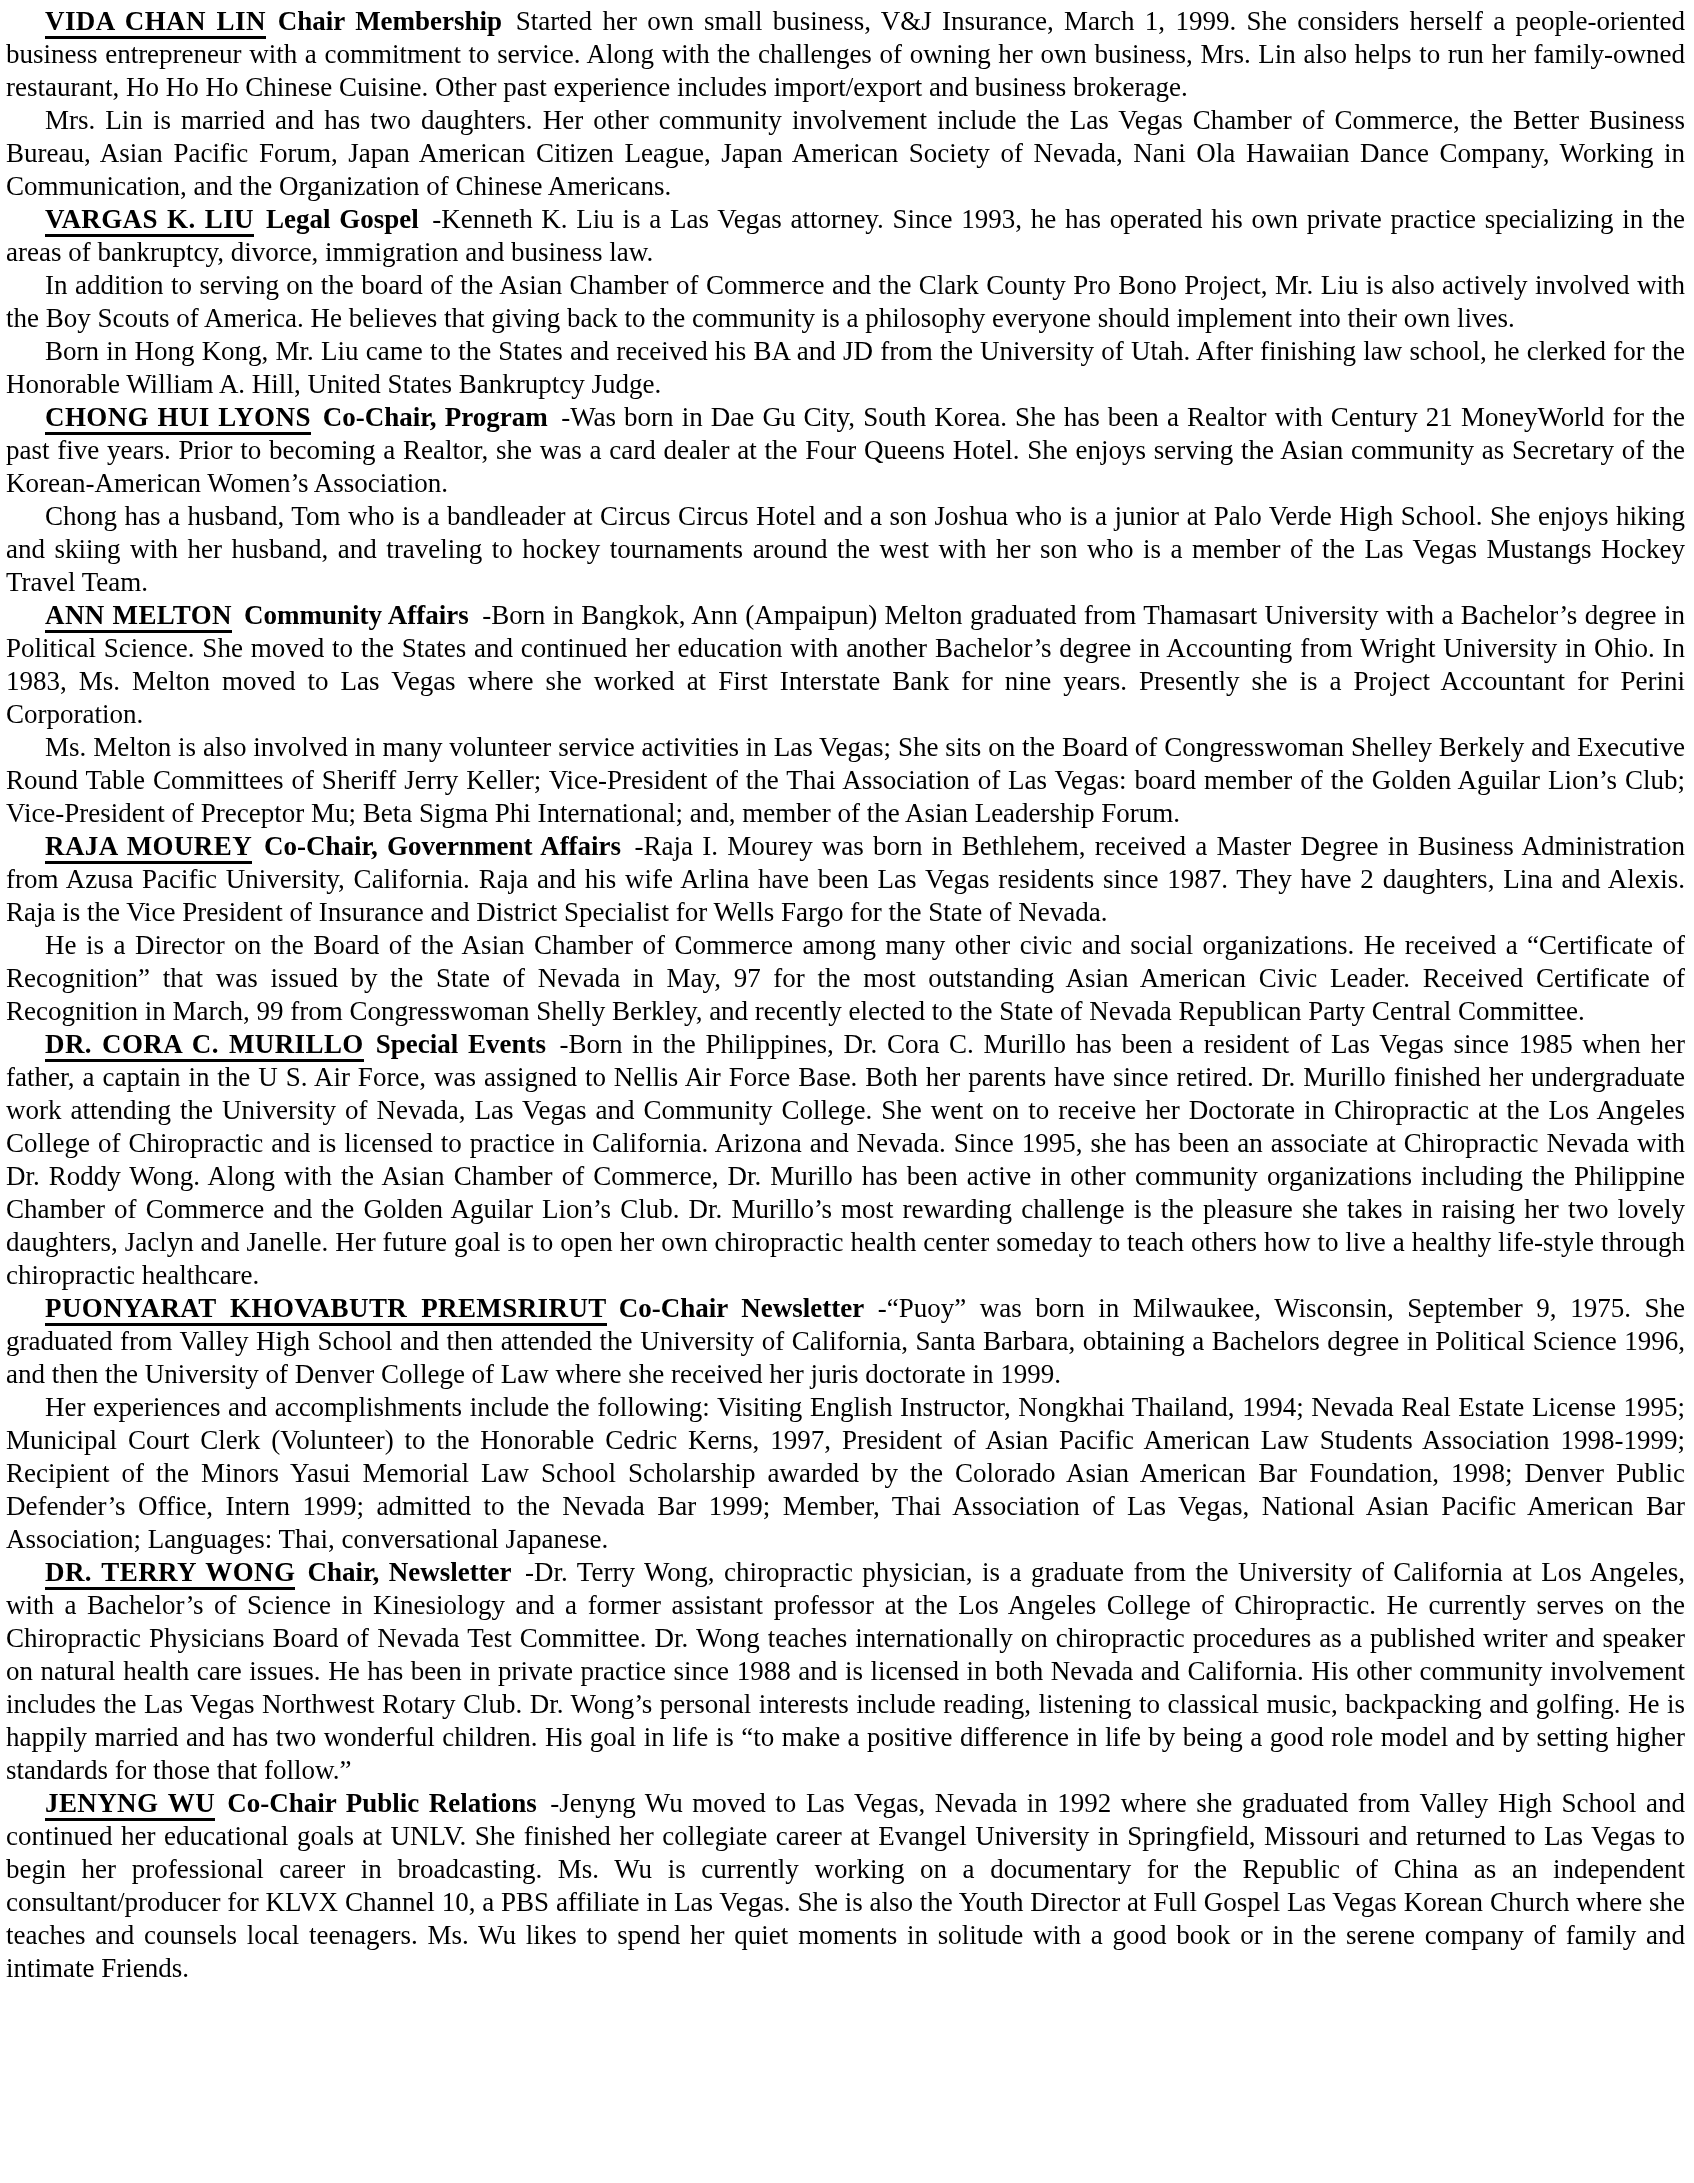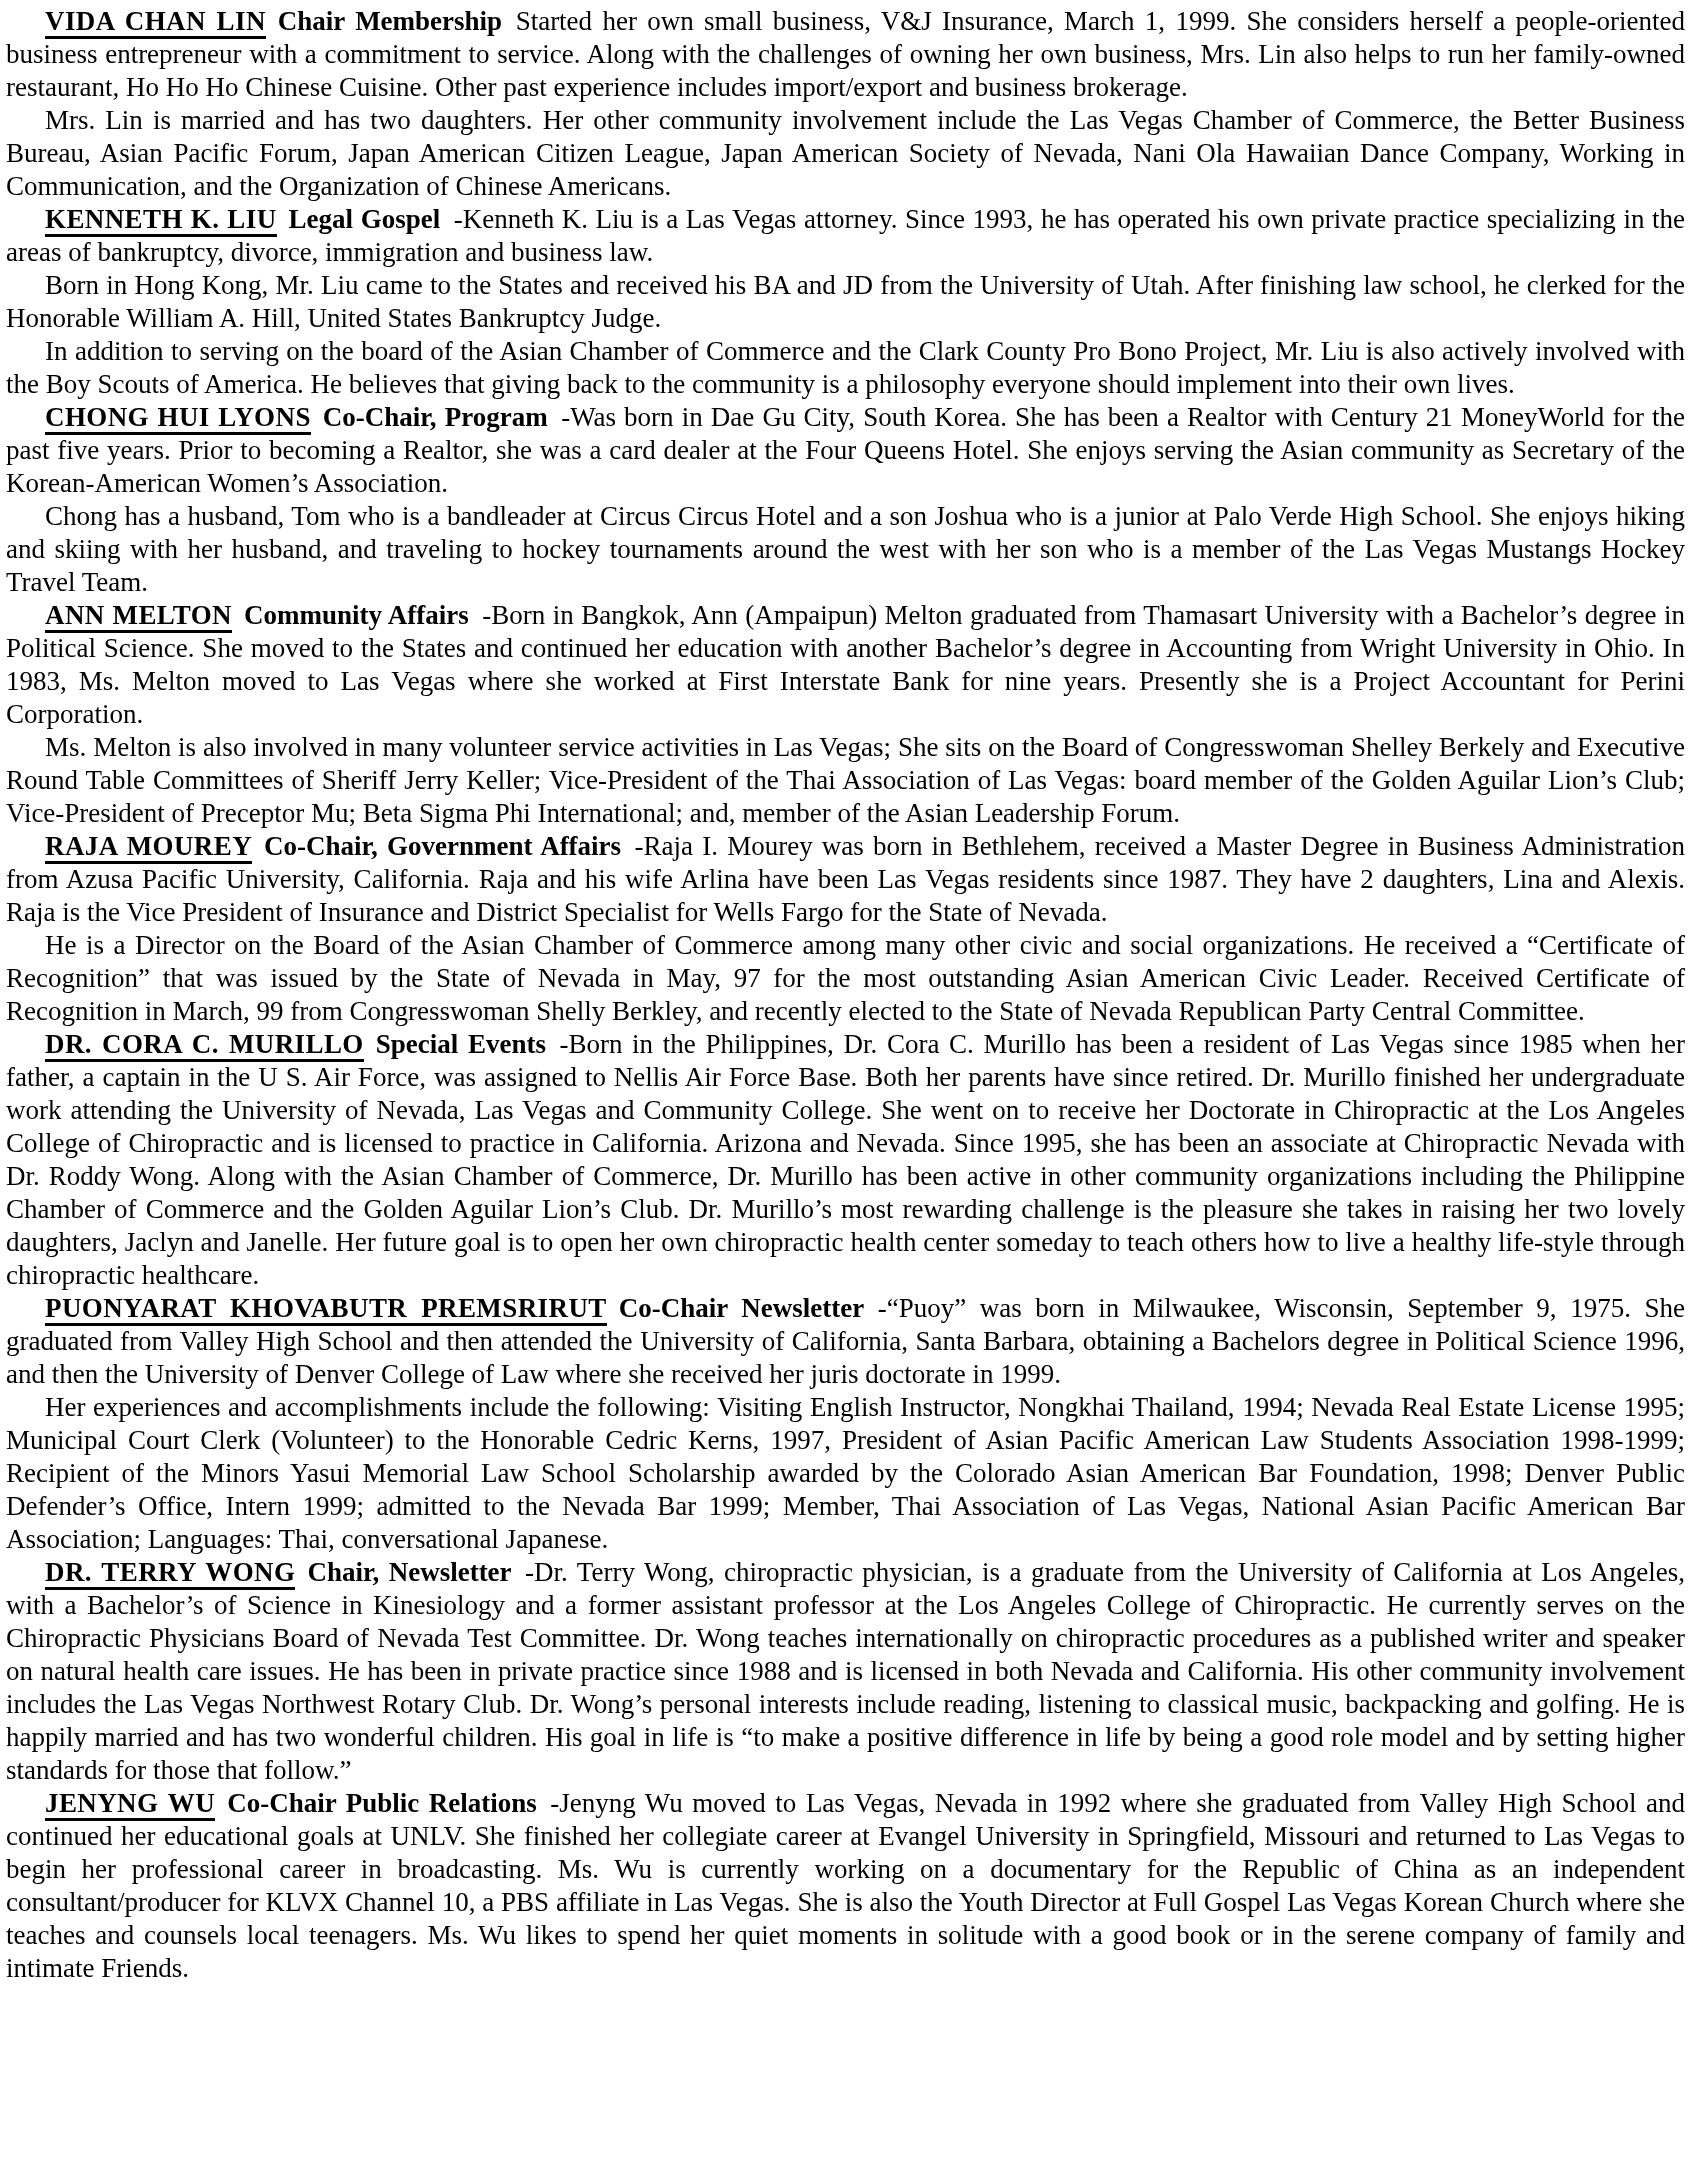--- a/index.html
+++ b/index.html
@@ -47,25 +47,25 @@
   }
 </style>
 </head>
 <body>
 
 <div class="page" id="doc">
   <p class="para"><span class="bio-name">VIDA CHAN LIN</span><span class="bio-title">Chair Membership</span><span class="bio-body">Started her own small business, V&amp;J Insurance, March 1, 1999. She considers herself a people-oriented business entrepreneur with a commitment to service. Along with the challenges of owning her own business, Mrs. Lin also helps to run her family-owned restaurant, Ho Ho Ho Chinese Cuisine. Other past experience includes import/export and business brokerage.</span></p>
 
   <p class="para"><span class="bio-body">Mrs. Lin is married and has two daughters. Her other community involvement include the Las Vegas Chamber of Commerce, the Better Business Bureau, Asian Pacific Forum, Japan American Citizen League, Japan American Society of Nevada, Nani Ola Hawaiian Dance Company, Working in Communication, and the Organization of Chinese Americans.</span></p>
 
-  <p class="para"><span class="bio-name">KENNETH K. LIU</span><span class="bio-title">Legal Gospel</span><span class="bio-body">-Kenneth K. Liu is a Las Vegas attorney. Since 1993, he has operated his own private practice specializing in the areas of bankruptcy, divorce, immigration and business law.</span></p>
+  <p class="para"><span class="bio-name">VARGAS K. LIU</span><span class="bio-title">Legal Gospel</span><span class="bio-body">-Kenneth K. Liu is a Las Vegas attorney. Since 1993, he has operated his own private practice specializing in the areas of bankruptcy, divorce, immigration and business law.</span></p>
+
+  <p class="para"><span class="bio-body">In addition to serving on the board of the Asian Chamber of Commerce and the Clark County Pro Bono Project, Mr. Liu is also actively involved with the Boy Scouts of America. He believes that giving back to the community is a philosophy everyone should implement into their own lives.</span></p>
 
   <p class="para"><span class="bio-body">Born in Hong Kong, Mr. Liu came to the States and received his BA and JD from the University of Utah. After finishing law school, he clerked for the Honorable William A. Hill, United States Bankruptcy Judge.</span></p>
-
-  <p class="para"><span class="bio-body">In addition to serving on the board of the Asian Chamber of Commerce and the Clark County Pro Bono Project, Mr. Liu is also actively involved with the Boy Scouts of America. He believes that giving back to the community is a philosophy everyone should implement into their own lives.</span></p>
 
   <p class="para"><span class="bio-name">CHONG HUI LYONS</span><span class="bio-title">Co-Chair, Program</span><span class="bio-body">-Was born in Dae Gu City, South Korea. She has been a Realtor with Century 21 MoneyWorld for the past five years. Prior to becoming a Realtor, she was a card dealer at the Four Queens Hotel. She enjoys serving the Asian community as Secretary of the Korean-American Women’s Association.</span></p>
 
   <p class="para"><span class="bio-body">Chong has a husband, Tom who is a bandleader at Circus Circus Hotel and a son Joshua who is a junior at Palo Verde High School. She enjoys hiking and skiing with her husband, and traveling to hockey tournaments around the west with her son who is a member of the Las Vegas Mustangs Hockey Travel Team.</span></p>
 
   <p class="para"><span class="bio-name">ANN MELTON</span><span class="bio-title">Community Affairs</span><span class="bio-body">-Born in Bangkok, Ann (Ampaipun) Melton graduated from Thamasart University with a Bachelor’s degree in Political Science. She moved to the States and continued her education with another Bachelor’s degree in Accounting from Wright University in Ohio. In 1983, Ms. Melton moved to Las Vegas where she worked at First Interstate Bank for nine years. Presently she is a Project Accountant for Perini Corporation.</span></p>
 
   <p class="para"><span class="bio-body">Ms. Melton is also involved in many volunteer service activities in Las Vegas; She sits on the Board of Congresswoman Shelley Berkely and Executive Round Table Committees of Sheriff Jerry Keller; Vice-President of the Thai Association of Las Vegas: board member of the Golden Aguilar Lion’s Club; Vice-President of Preceptor Mu; Beta Sigma Phi International; and, member of the Asian Leadership Forum.</span></p>
 
   <p class="para"><span class="bio-name">RAJA MOUREY</span><span class="bio-title">Co-Chair, Government Affairs</span><span class="bio-body">-Raja I. Mourey was born in Bethlehem, received a Master Degree in Business Administration from Azusa Pacific University, California. Raja and his wife Arlina have been Las Vegas residents since 1987. They have 2 daughters, Lina and Alexis. Raja is the Vice President of Insurance and District Specialist for Wells Fargo for the State of Nevada.</span></p>

